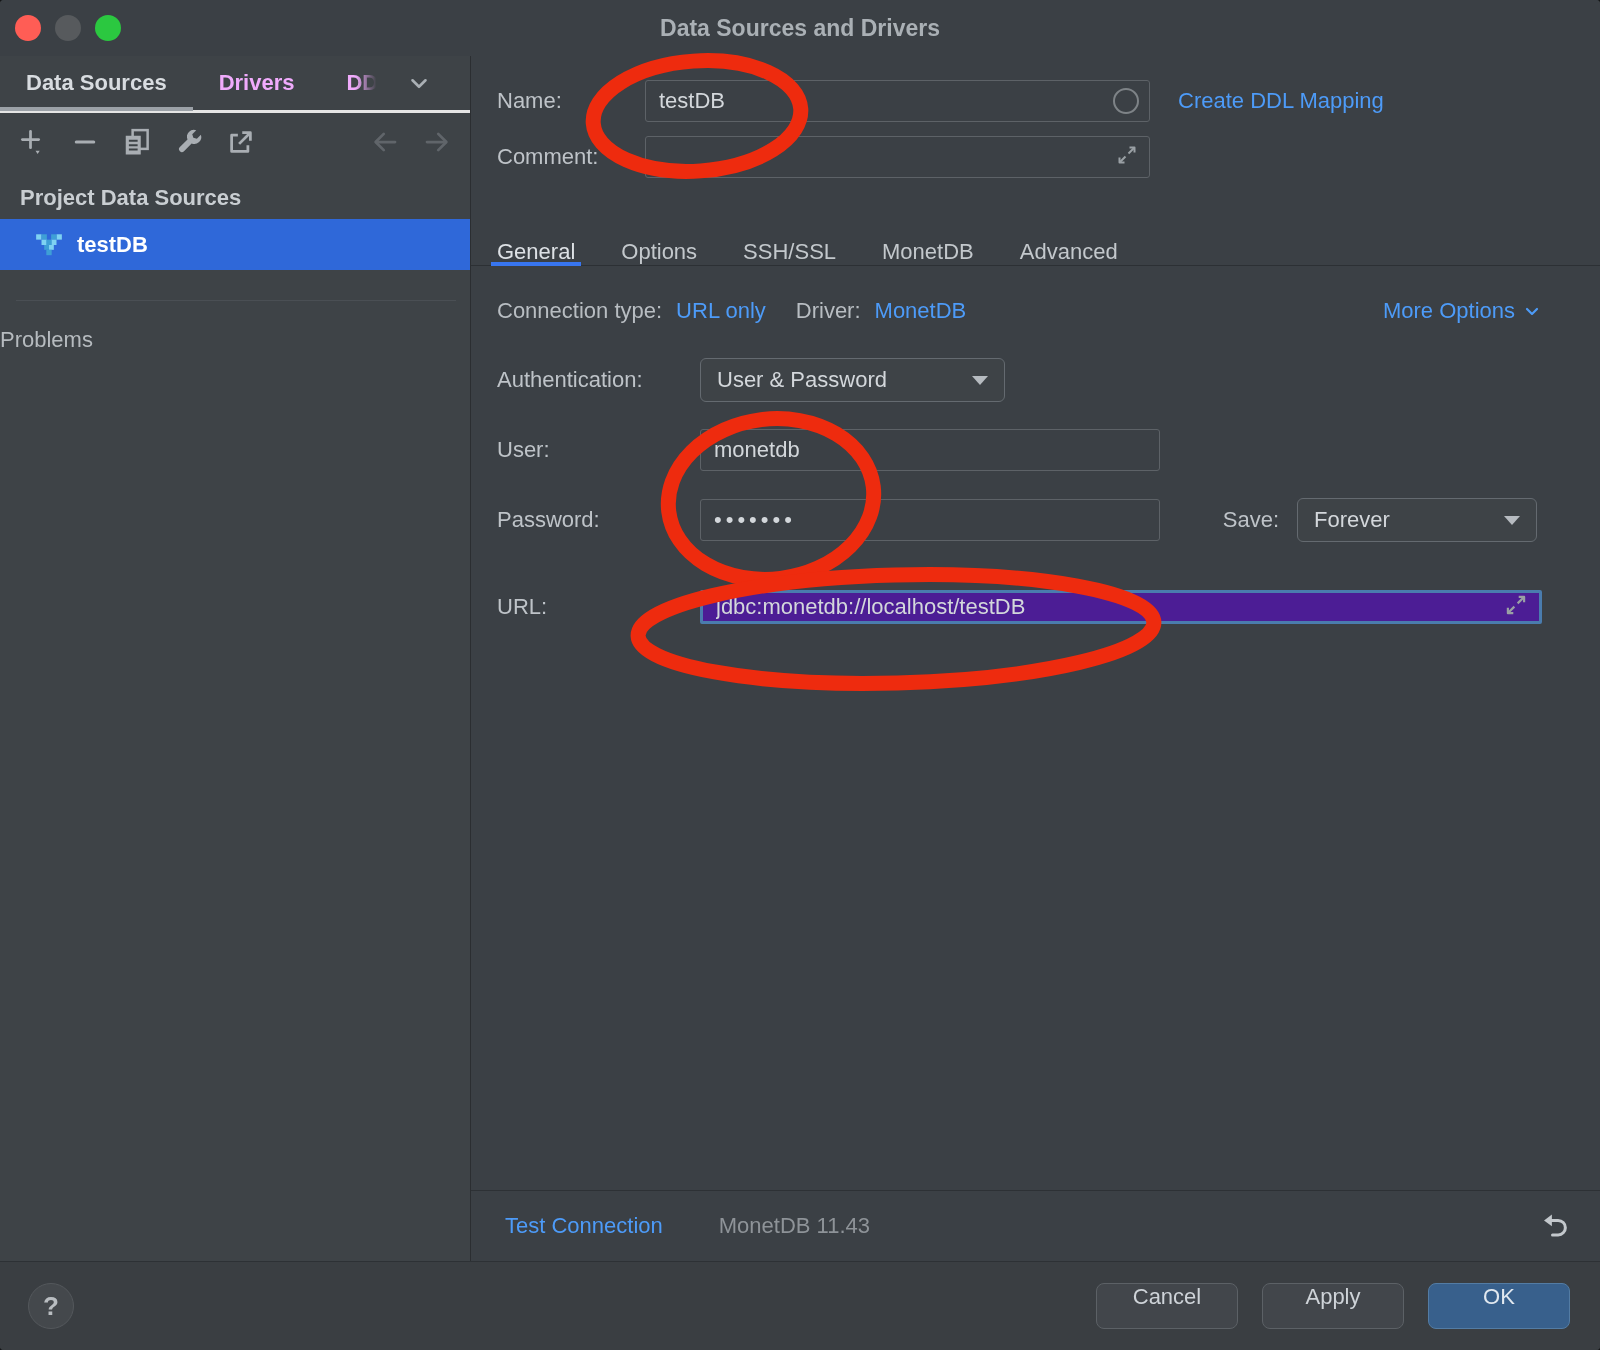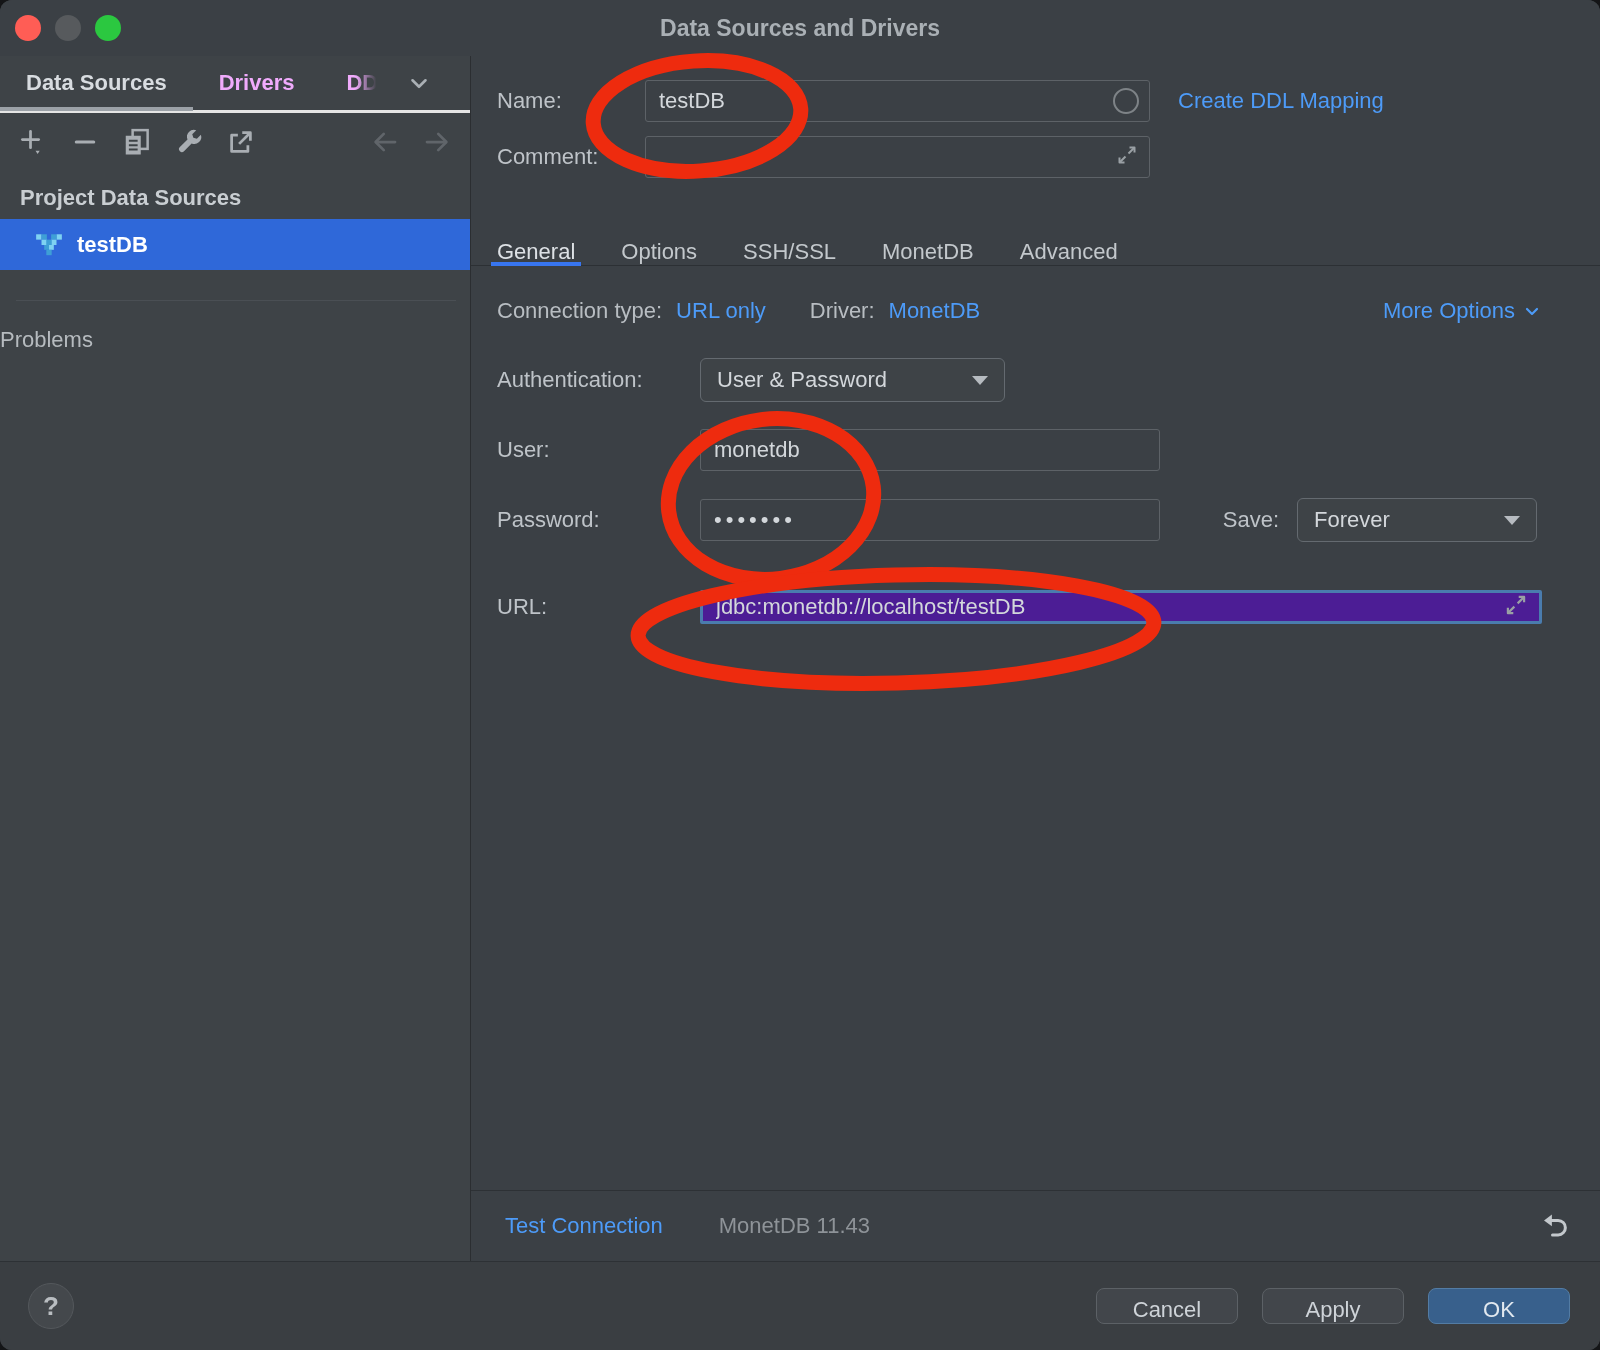--- a/index.html
+++ b/index.html
@@ -1,21 +1,21 @@
 <!DOCTYPE html>
 <html><head>
 <meta charset="utf-8">
 <style>
   * { margin:0; padding:0; box-sizing:border-box; }
   html,body { background:#141517; }
   body { font-family:"Liberation Sans","DejaVu Sans",sans-serif; }
 
   .window {
     position:relative; width:1600px; height:1350px;
-    background:#3b4045; border-radius:12px; overflow:hidden;
+    background:#3b4045; border-radius:4px; overflow:hidden;
     color:#c9ced3;
   }
 
   
   .titlebar { position:relative; height:56px; background:#3b4045; }
   .traffic { position:absolute; left:15px; top:15px; display:flex; gap:14px; }
   .tl { width:26px; height:26px; border-radius:50%; display:inline-block; }
   .tl.red   { background:#ff5d55; }
   .tl.gray  { background:#575a5d; }
   .tl.green { background:#2bc840; }
@@ -84,21 +84,21 @@
   .comment-field { width:505px; color:#9aa0a5; }
 
   .form-tabs { display:flex; margin-top:32px; height:56px; border-bottom:1px solid #2c3034; padding-left:26px; gap:46px;align-items:flex-end; }
   .ftab { display:flex; align-items:center; font-size:22px; color:#c3c8cc; position:relative; cursor:default; }
   .ftab.active { color:#dde1e5; }
   .ftab.active::after { content:""; position:absolute; left:-6px; right:-6px; bottom:-1px; height:4px; background:#3876f0; }
 
   .conn-row { margin-top:32px; padding-right:58px; font-size:22px; gap:14px; }
   .conn-row .lab { color:#b8bdc2; }
   .conn-row .blue { color:#4d9bf8; cursor:pointer; }
-  .conn-row .drv { margin-left:30px;text-align:center; }
+  .conn-row .drv { margin-left:16px;text-align:center; }
   .more-options { margin-left:auto; display:flex; align-items:center; gap:7px; color:#4d9bf8; cursor:pointer; }
 
   .combo {
     display:flex; align-items:center; justify-content:space-between; height:44px;
     border:1px solid #646a70; border-radius:6px; background:#3e4347;
     font-size:22px; color:#d3d7db; padding:0 16px;
   }
   .caret { width:0; height:0; border-left:8px solid transparent; border-right:8px solid transparent; border-top:9px solid #b6bbc0; }
 
   .auth-row { margin-top:34px; }
@@ -129,21 +129,21 @@
   .bottombar {
     height:89px; background:#3a3e42; border-top:1px solid #2d3135;
     display:flex; align-items:center; padding:0 30px 0 28px; gap:24px;
   }
   .help-btn {
     width:46px; height:46px; border-radius:50%; border:1.5px solid #54585c; background:#44484c;
     color:#b9bdc1; font-size:26px; font-weight:bold; display:flex; align-items:center; justify-content:center;
   }
   .btn-spacer { flex:1; }
   .btn {
-    min-width:142px; height:36px; border-radius:8px; display:flex; align-items:flex-end; justify-content:center;
+    min-width:142px; height:46px; border-radius:8px; display:flex; align-items:flex-start; justify-content:center;
     font-size:22px; color:#ced3d8; background:#42464b; border:1px solid #5c6166; cursor:pointer;
   }
   .btn.primary { background:#38608c; border:1px solid #537ca4; color:#e1e8ef; }
 
   
   .annotations { position:absolute; inset:0; width:100%; height:100%; pointer-events:none; }
 </style>
 </head>
 <body>
 

